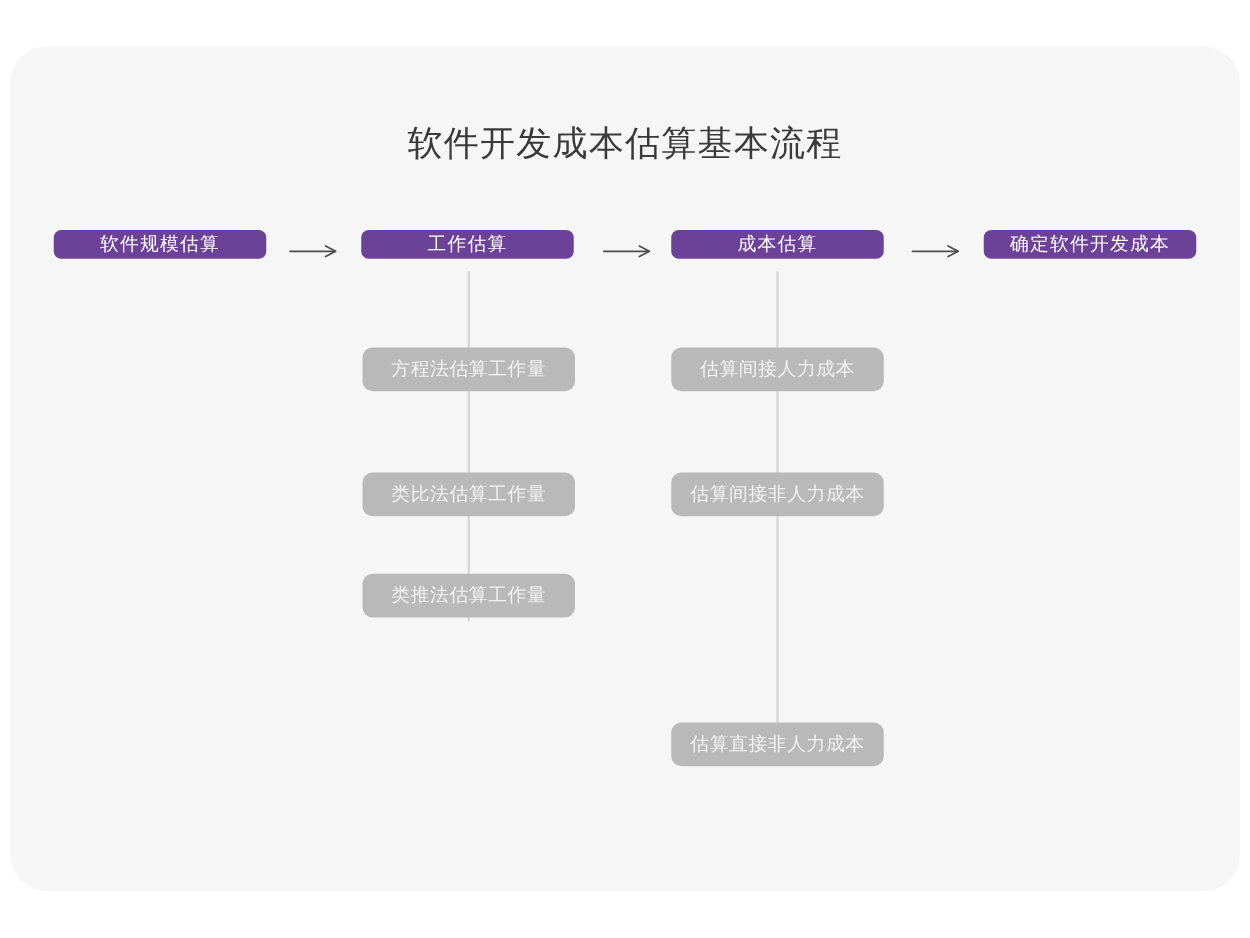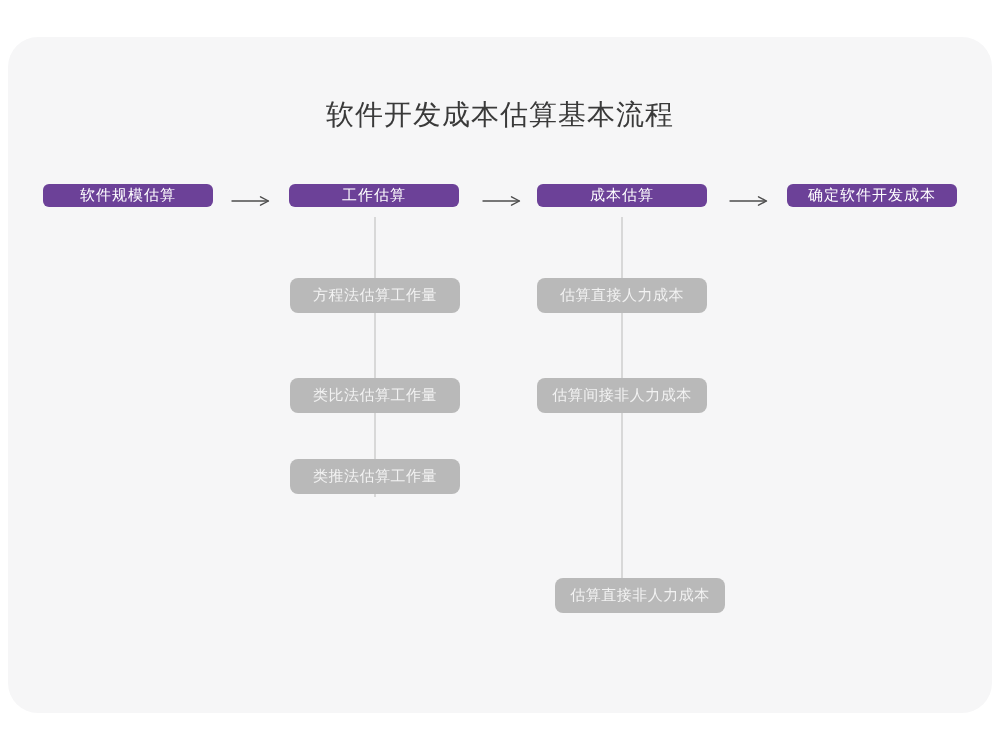--- a/index.html
+++ b/index.html
@@ -46,21 +46,21 @@
     position: absolute; width: 170px; height: 35px;
     background: #b9b9b9; border-radius: 8px; color: #f2f2f2;
     font-size: 15px; display: flex; align-items: center; justify-content: center;
     letter-spacing: 0.5px;
   }
   .col-work { left: 290px; }
   .col-cost { left: 537px; }
   .row-1 { top: 278px; }
   .row-2 { top: 378px; text-align: center; }
   .row-3 { top: 459px; }
-  .row-4 { top: 578px; margin-left: 18px; }
+  .row-4 { top: 578px; }
 </style>
 </head>
 <body>
 
 <div class="stage">
 
   <div class="card"></div>
 
   <h1 class="diagram-title">软件开发成本估算基本流程</h1>
 
@@ -108,21 +108,21 @@
     <span>方程法估算工作量</span>
   </div>
   <div class="sub-box col-work row-2">
     <span>类比法估算工作量</span>
   </div>
   <div class="sub-box col-work row-3">
     <span>类推法估算工作量</span>
   </div>
 
   <div class="sub-box col-cost row-1">
-    <span>估算直接人力成本</span>
+    <span>估算间接人力成本</span>
   </div>
   <div class="sub-box col-cost row-2">
     <span>估算间接非人力成本</span>
   </div>
   <div class="sub-box col-cost row-4">
     <span>估算直接非人力成本</span>
   </div>
 
 </div>
 

